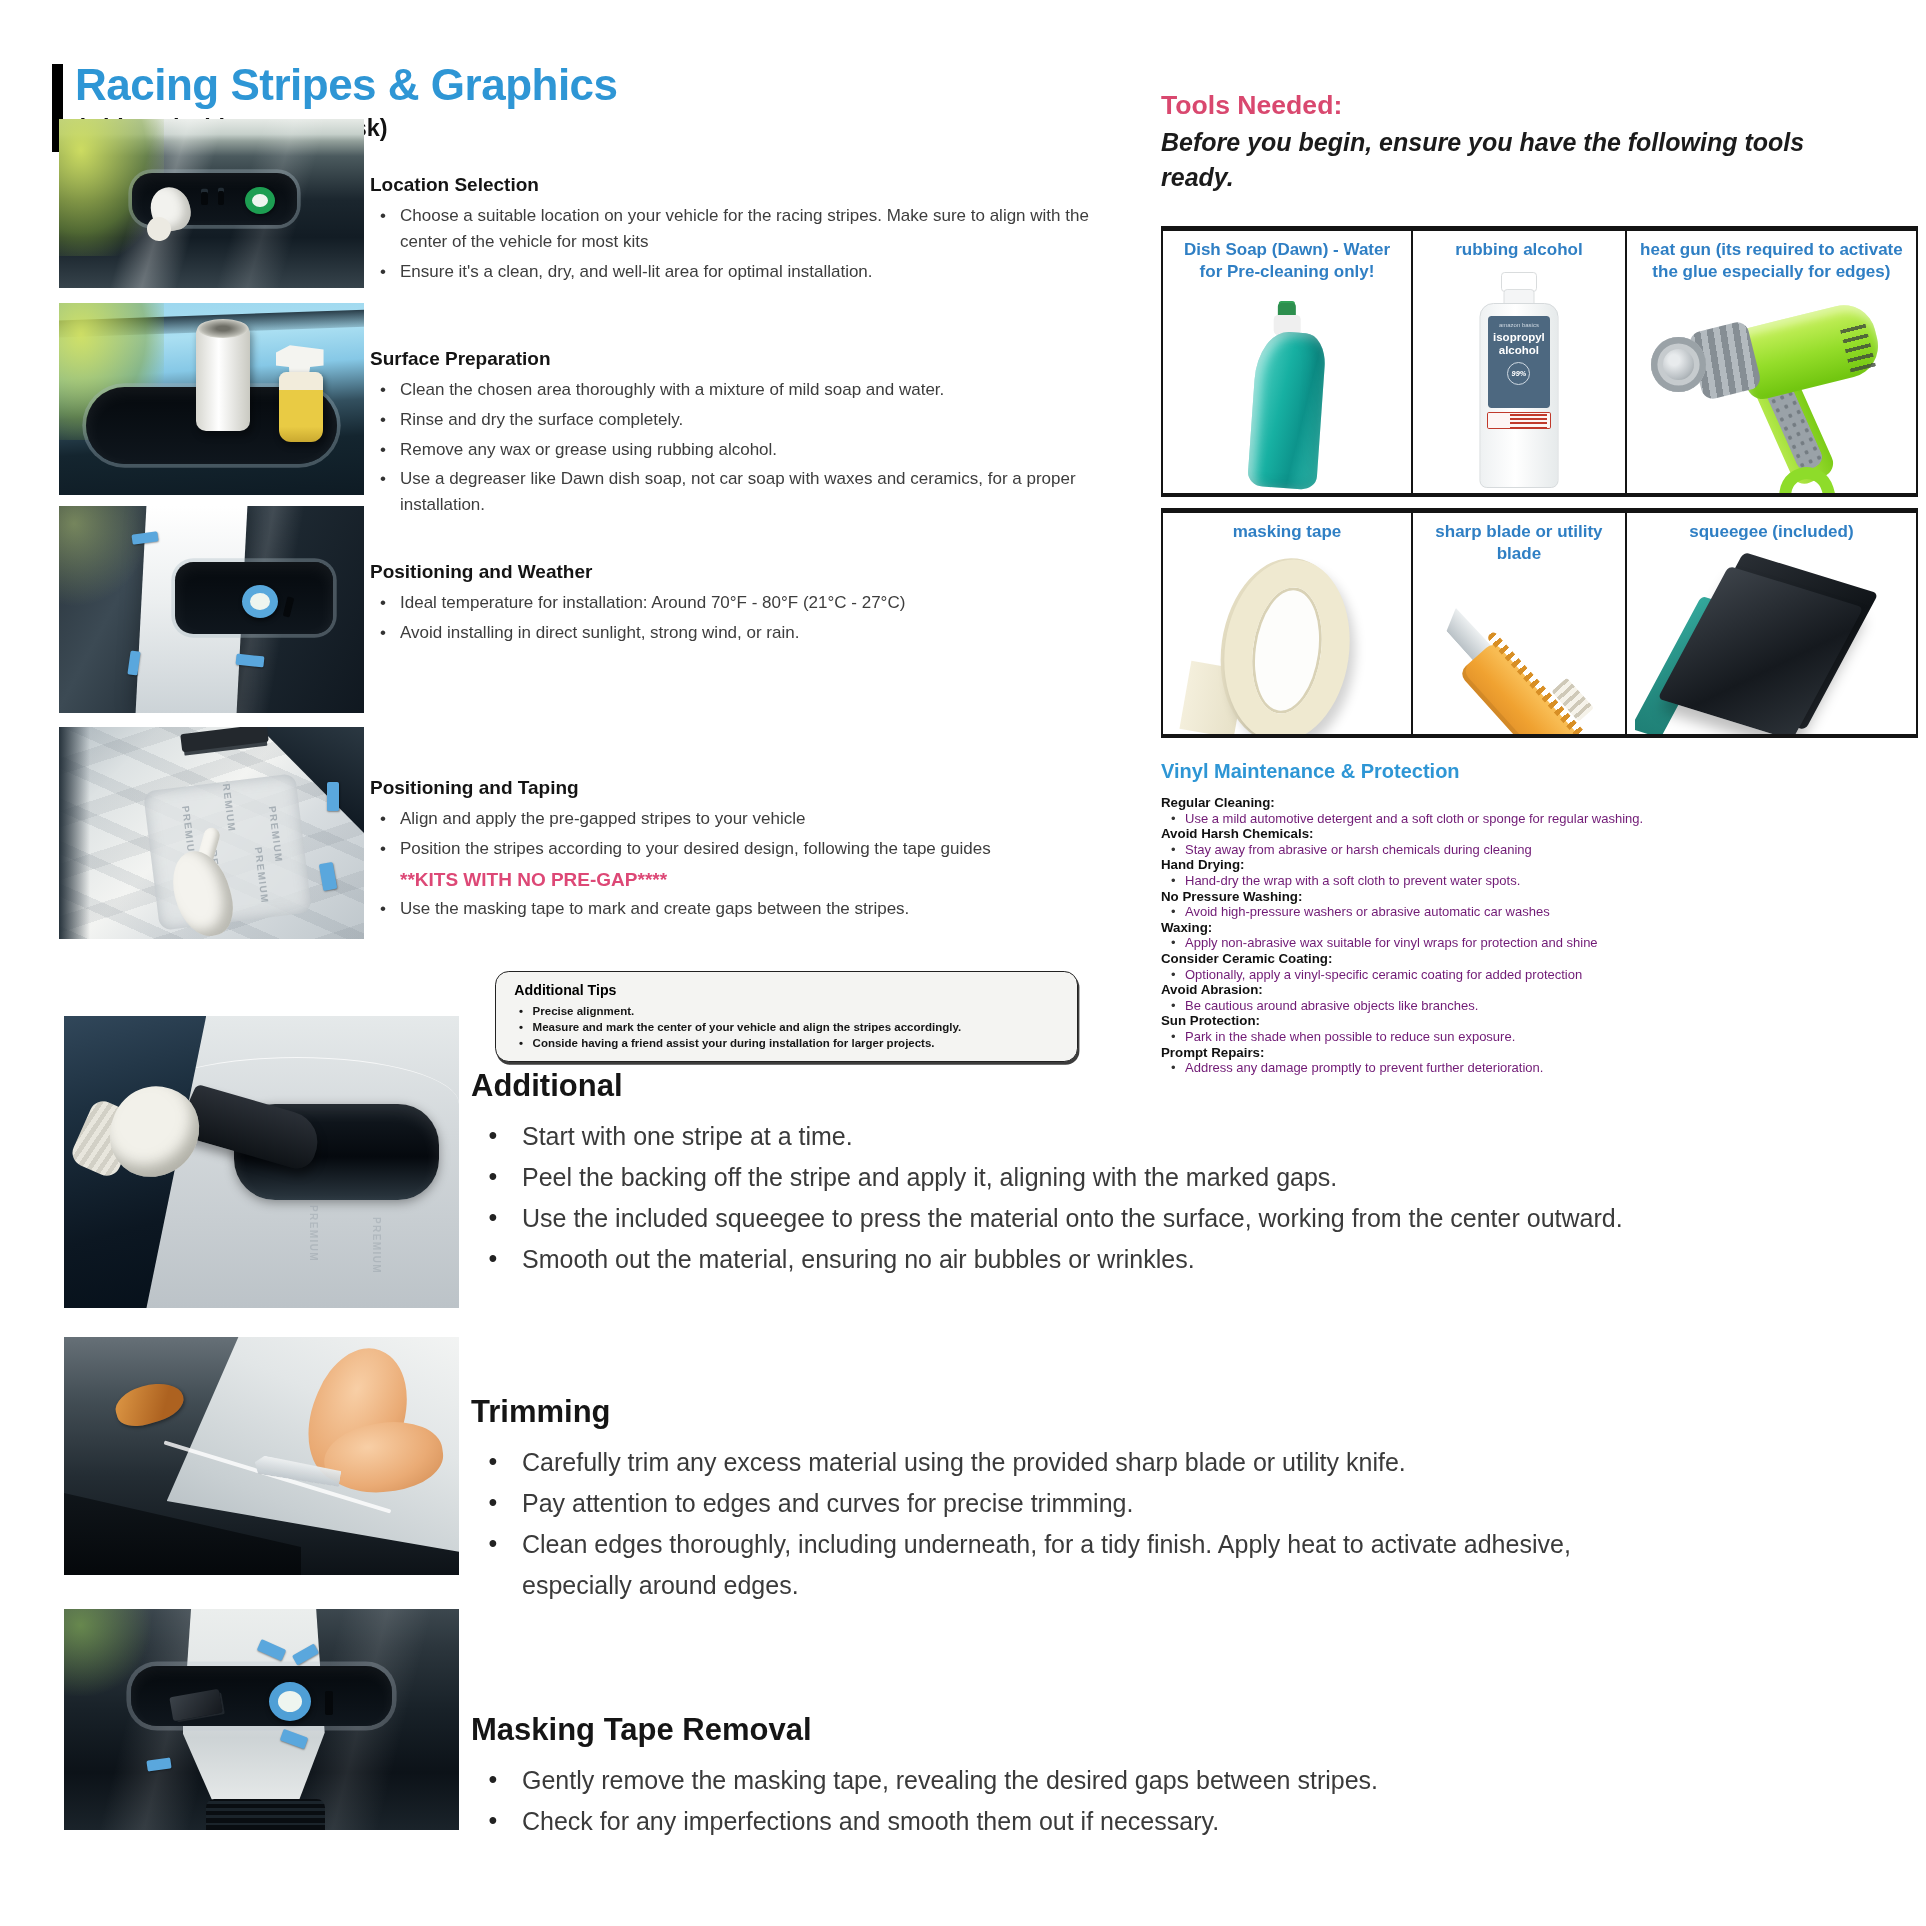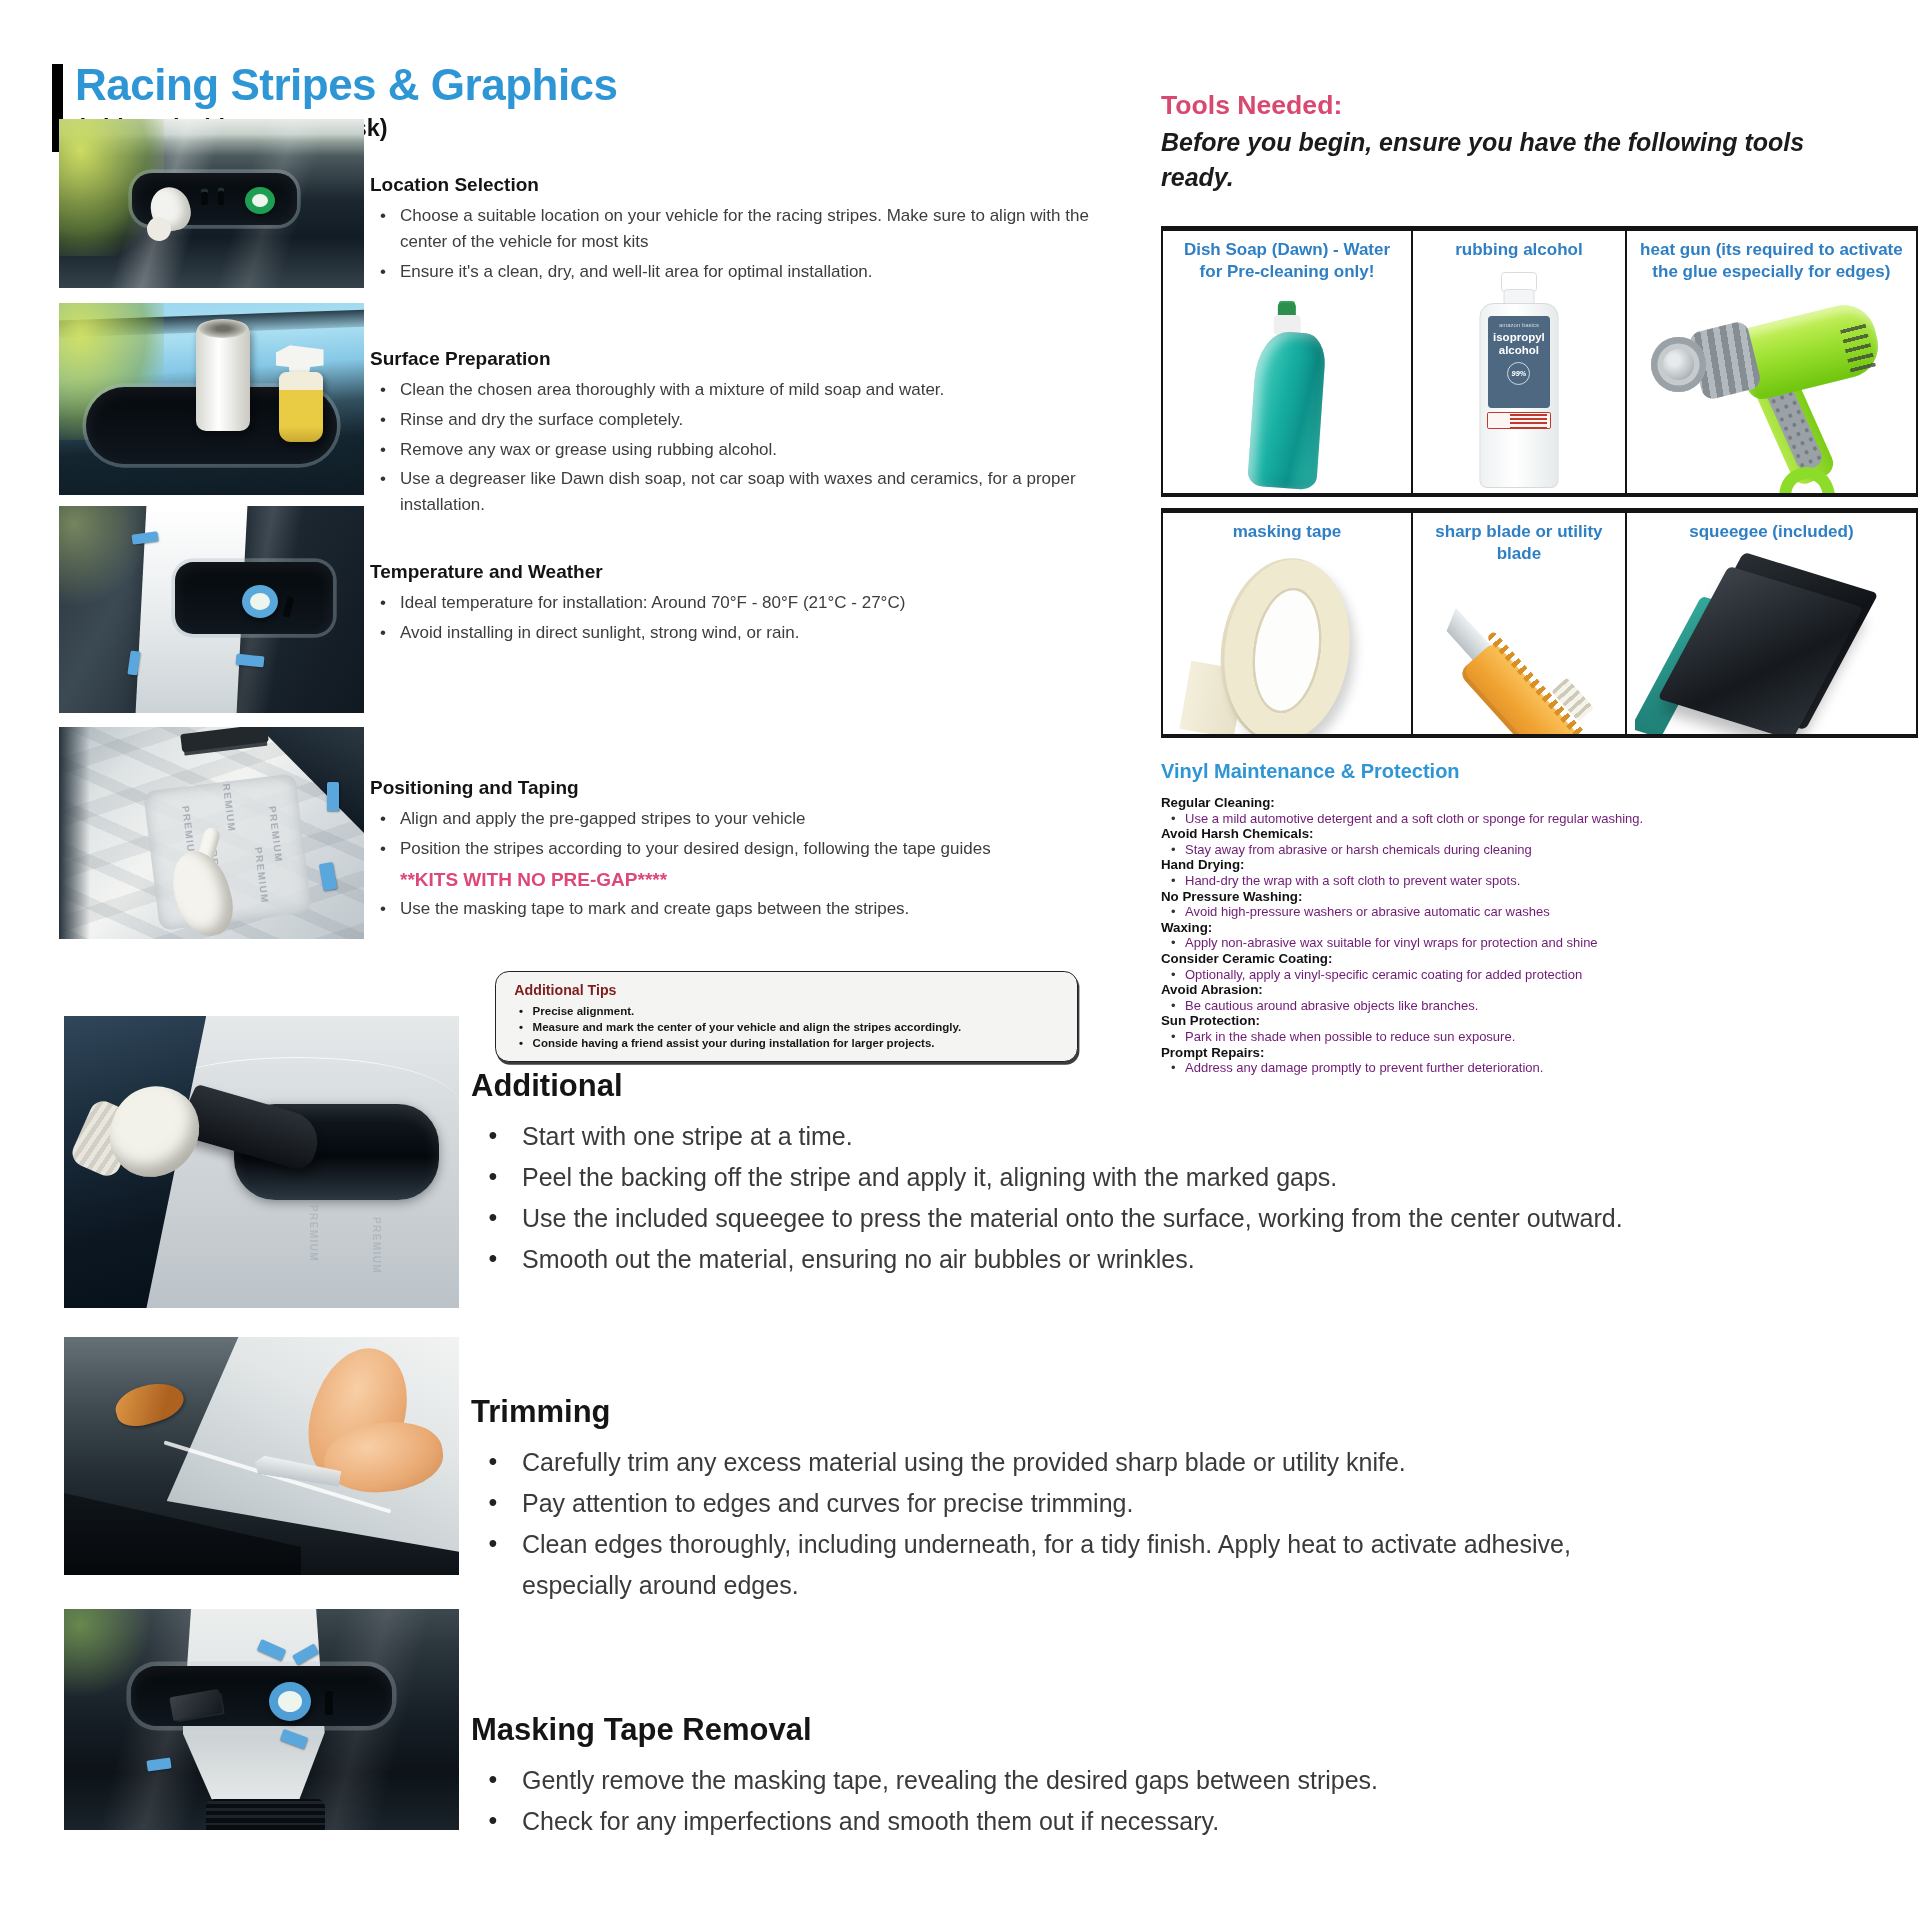--- a/index.html
+++ b/index.html
@@ -25,21 +25,21 @@
   
   .bigstep{width:1192px;}
   .big-head{font-size:31px;font-weight:bold;color:#151515;}
   .big-list{list-style:none;margin:12px 0 0;padding:0;}
   .big-list li{position:relative;padding-left:51px;font-size:25px;line-height:41px;color:#3a3a3a;}
   .big-list li::before{content:"\2022";position:absolute;left:17.4px;top:-0.9px;color:#222;}
 
   
   .tips{left:495px;top:925px;width:583px;min-height:81px;border:1.4px solid #222;border-radius:13.8px;
         background:#f4f4f2;box-shadow:1.4px 2.8px 0 #3c3c3c;padding:10px 18.3px;box-sizing:border-box;}
-  .tips-title{font-size:14.2px;font-weight:bold;color:#7f1d1d;margin:0 0 4.6px;}
+  .tips-title{font-size:14.2px;font-weight:bold;color:#000000;margin:0 0 4.6px;}
   .tips-list{list-style:none;margin:0;padding:0;}
   .tips-list li{position:relative;padding-left:18.3px;font-size:11.5px;font-weight:bold;color:#161616;line-height:16px;}
   .tips-list li::before{content:"\2022";position:absolute;left:4.6px;top:0;}
 
   
   .tools-title{left:1161px;top:44px;font-size:26.6px;font-weight:bold;color:#D9486F;}
   .tools-intro{left:1161px;top:79px;width:679px;font-size:25px;line-height:35px;font-weight:bold;font-style:italic;color:#1b1b1b;}
   .tool-table{display:flex;border:2.3px solid #141414;border-top-width:5px;border-bottom-width:4.1px;box-sizing:border-box;background:#fff;}
   .tt1{left:1161px;top:180px;width:757px;height:271px;}
   .tt2{left:1161px;top:462px;width:757px;height:230px;}
@@ -307,21 +307,21 @@
   <div class="step-head">Surface Preparation</div>
   <ul class="step-list">
     <li>Clean the chosen area thoroughly with a mixture of mild soap and water.</li>
     <li>Rinse and dry the surface completely.</li>
     <li>Remove any wax or grease using rubbing alcohol.</li>
     <li>Use a degreaser like Dawn dish soap, not car soap with waxes and ceramics, for a proper installation.</li>
   </ul>
 </div>
 
 <div class="abs step" style="left:370px;top:515px;">
-  <div class="step-head">Temperature and Weather</div>
+  <div class="step-head">Positioning and Weather</div>
   <ul class="step-list">
     <li>Ideal temperature for installation: Around 70°F - 80°F (21°C - 27°C)</li>
     <li>Avoid installing in direct sunlight, strong wind, or rain.</li>
   </ul>
 </div>
 
 <div class="abs step" style="left:370px;top:731px;">
   <div class="step-head">Positioning and Taping</div>
   <ul class="step-list">
     <li>Align and apply the pre-gapped stripes to your vehicle</li>

